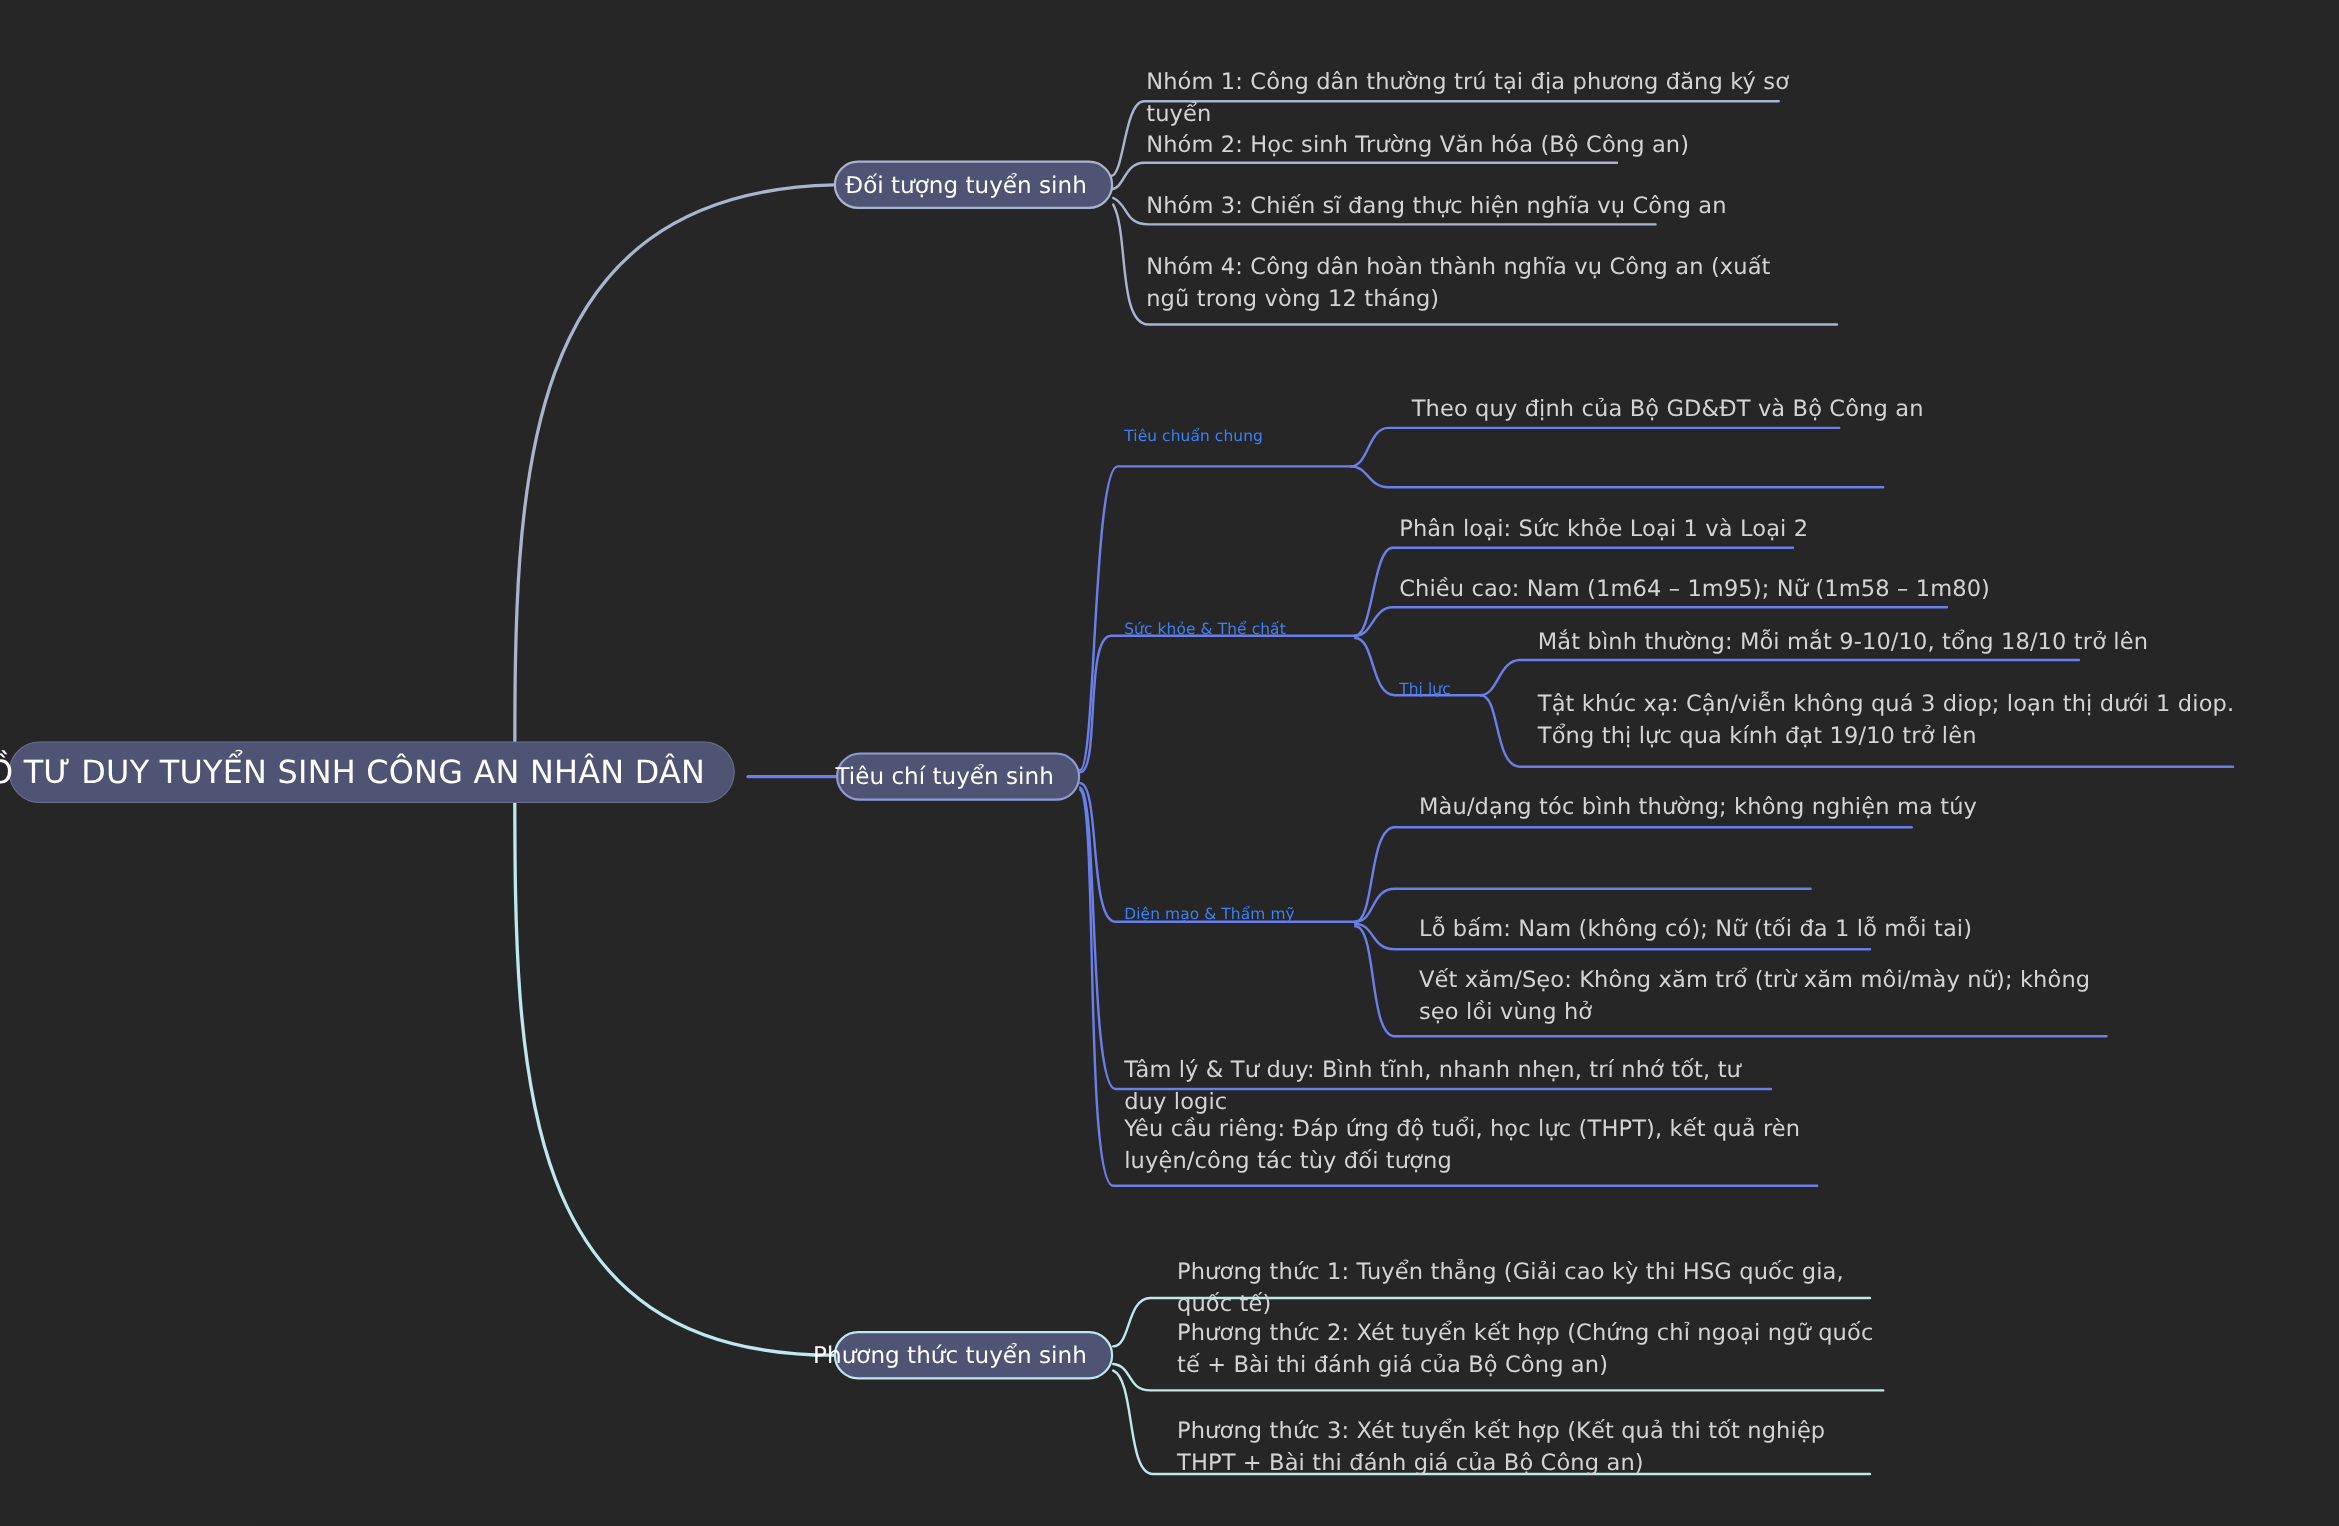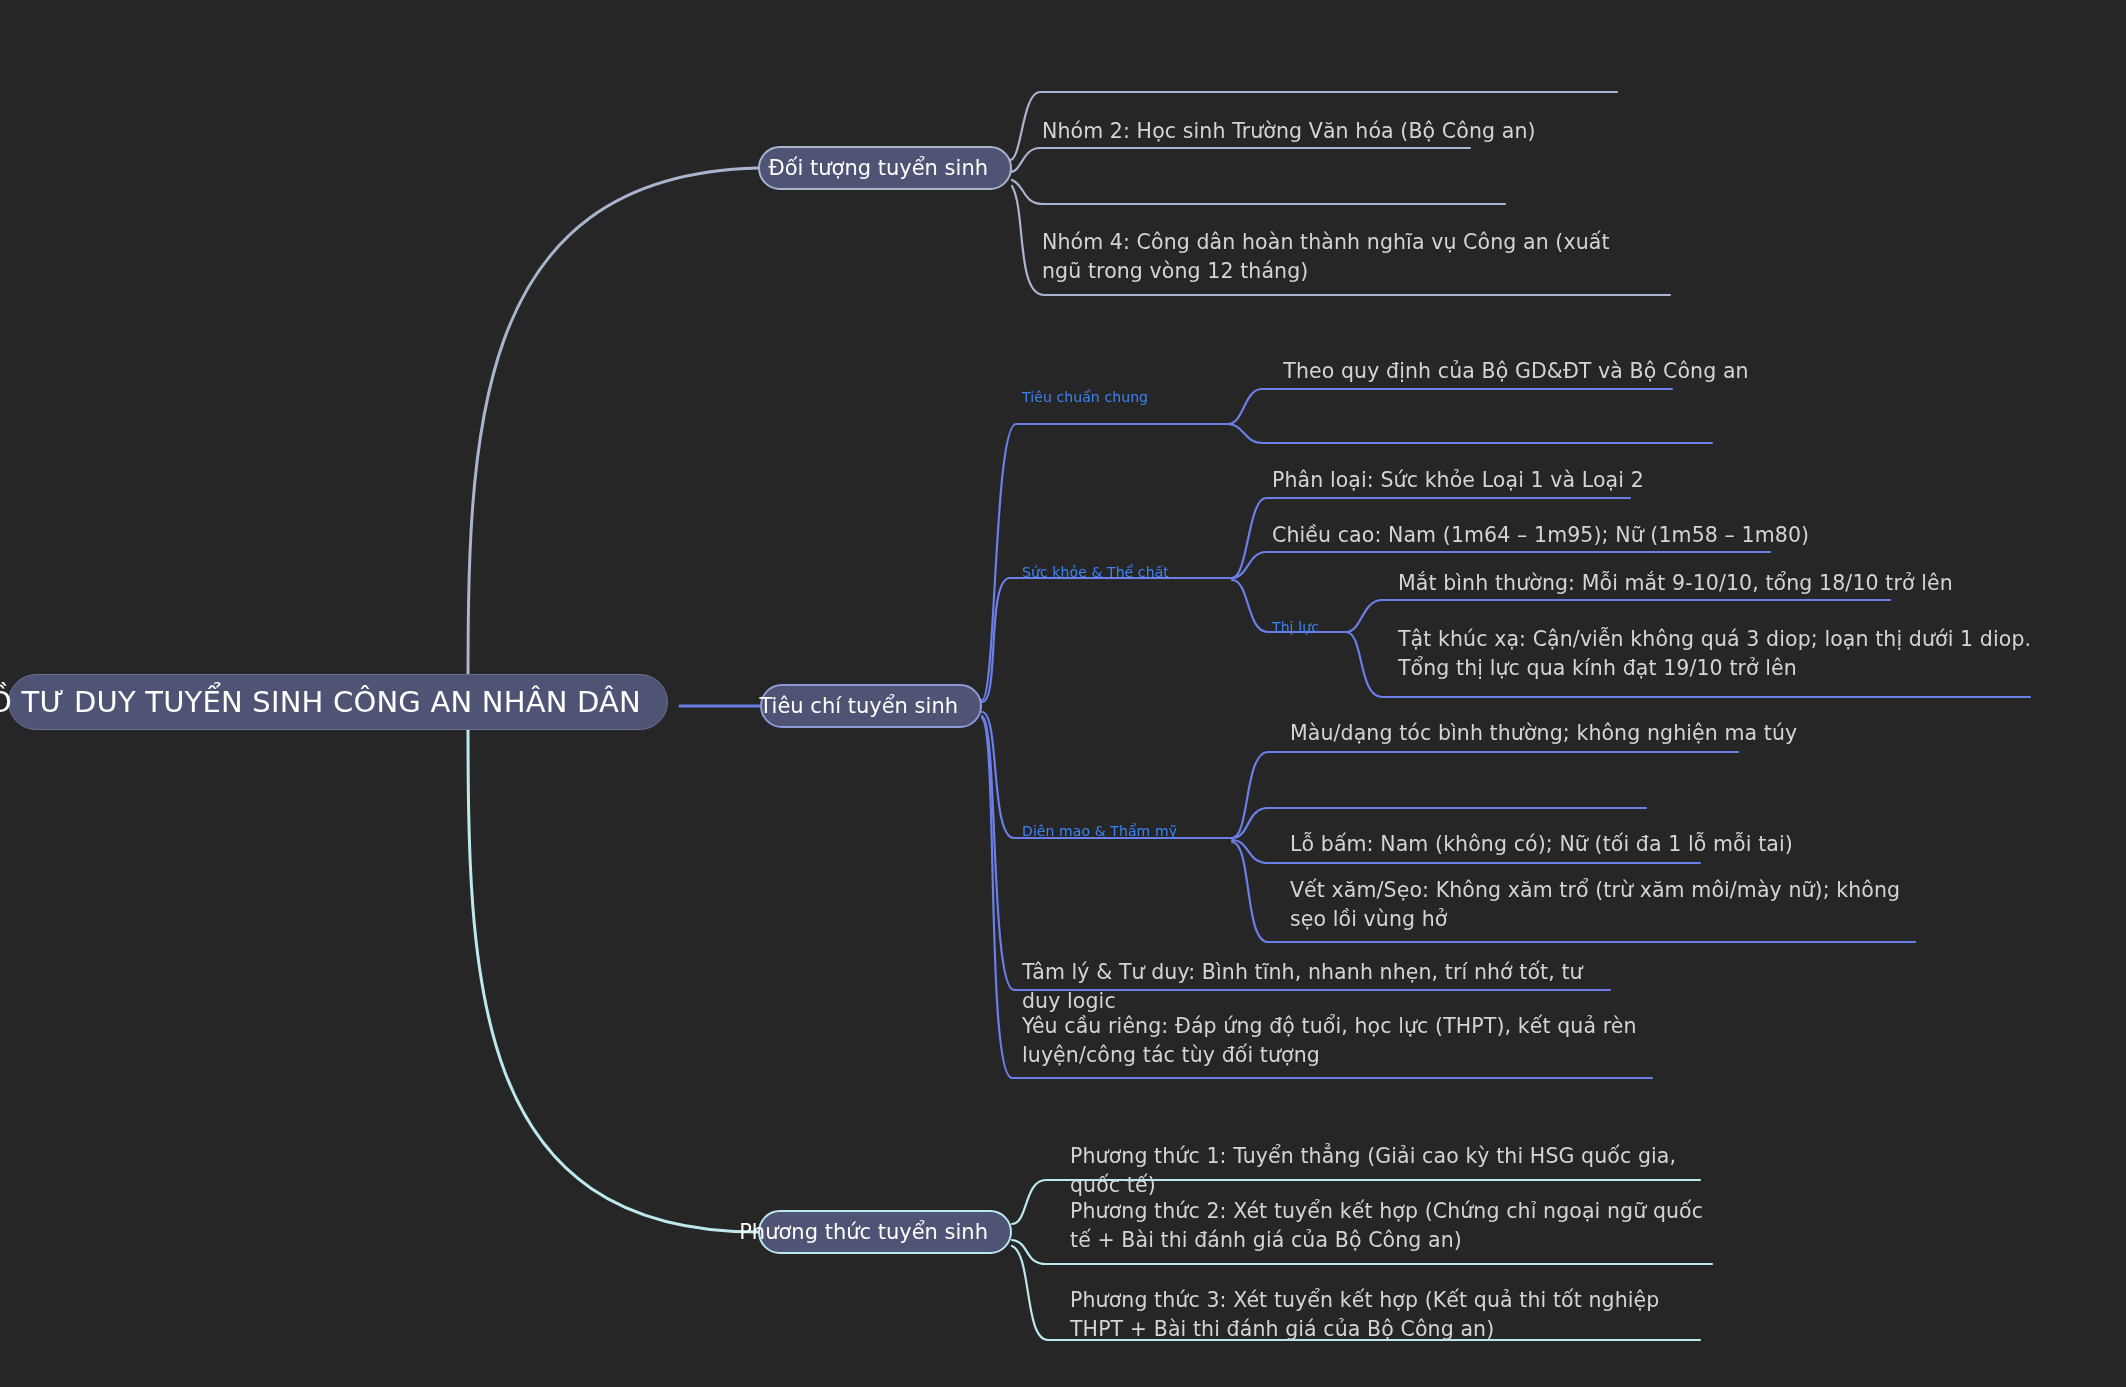--- a/index.html
+++ b/index.html
@@ -129,21 +129,23 @@
   </svg>
 
   <div class="node root-node" style="left:8px; top:674px; width:660px; height:56px;">
     <span>SƠ ĐỒ TƯ DUY TUYỂN SINH CÔNG AN NHÂN DÂN</span>
   </div>
 
   <div class="node branch-node b-objects" style="left:758px; top:146px; width:254px; height:44px;">
     <span>Đối tượng tuyển sinh</span>
   </div>
 
+  <div class="leaf" style="left:1042px; top:60px; width:600px;">Nhóm 1: Công dân thường trú tại địa phương đăng ký sơ tuyển</div>
   <div class="leaf" style="left:1042px; top:117px; width:600px;">Nhóm 2: Học sinh Trường Văn hóa (Bộ Công an)</div>
+  <div class="leaf" style="left:1042px; top:173px; width:600px;">Nhóm 3: Chiến sĩ đang thực hiện nghĩa vụ Công an</div>
   <div class="leaf" style="left:1042px; top:228px; width:605px;">Nhóm 4: Công dân hoàn thành nghĩa vụ Công an (xuất ngũ trong vòng 12 tháng)</div>
 
   <div class="node branch-node b-criteria" style="left:760px; top:684px; width:222px; height:44px;">
     <span>Tiêu chí tuyển sinh</span>
   </div>
 
   <div class="subcat" style="left:1022px; top:388px;">Tiêu chuẩn chung</div>
   <div class="leaf" style="left:1256px; top:357px; width:520px;text-align:center;">Theo quy định của Bộ GD&amp;ĐT và Bộ Công an</div>
 
   <div class="subcat" style="left:1022px; top:563px;">Sức khỏe &amp; Thể chất</div>

